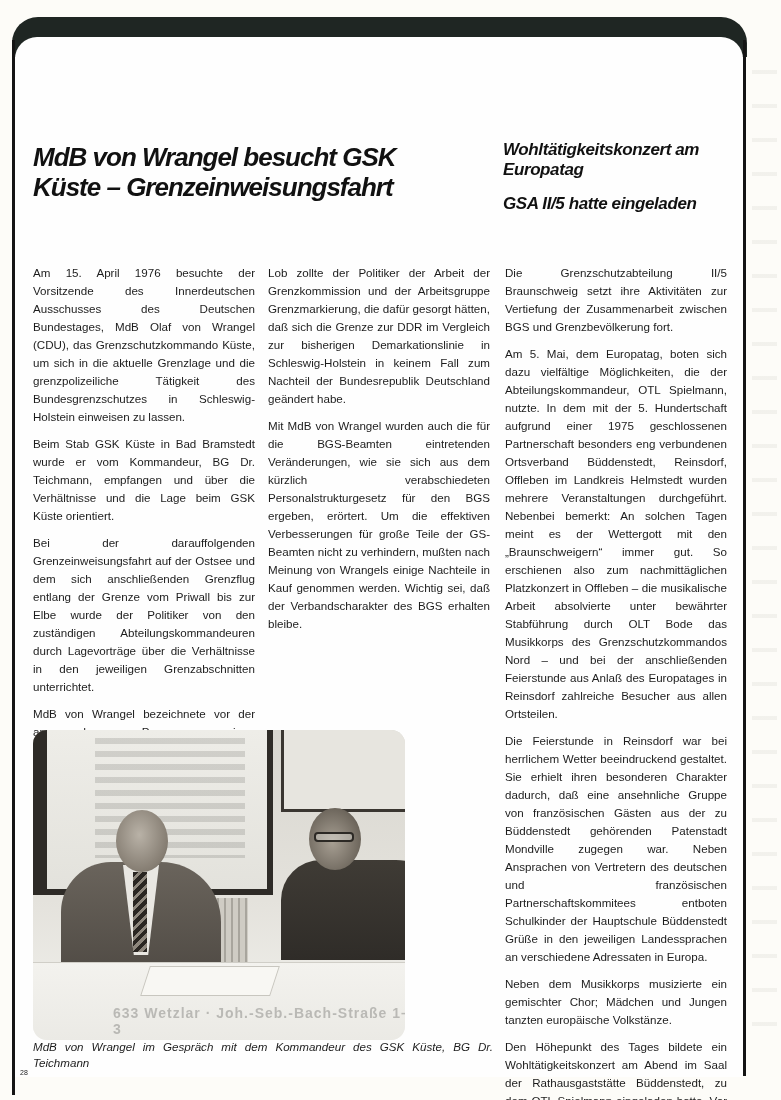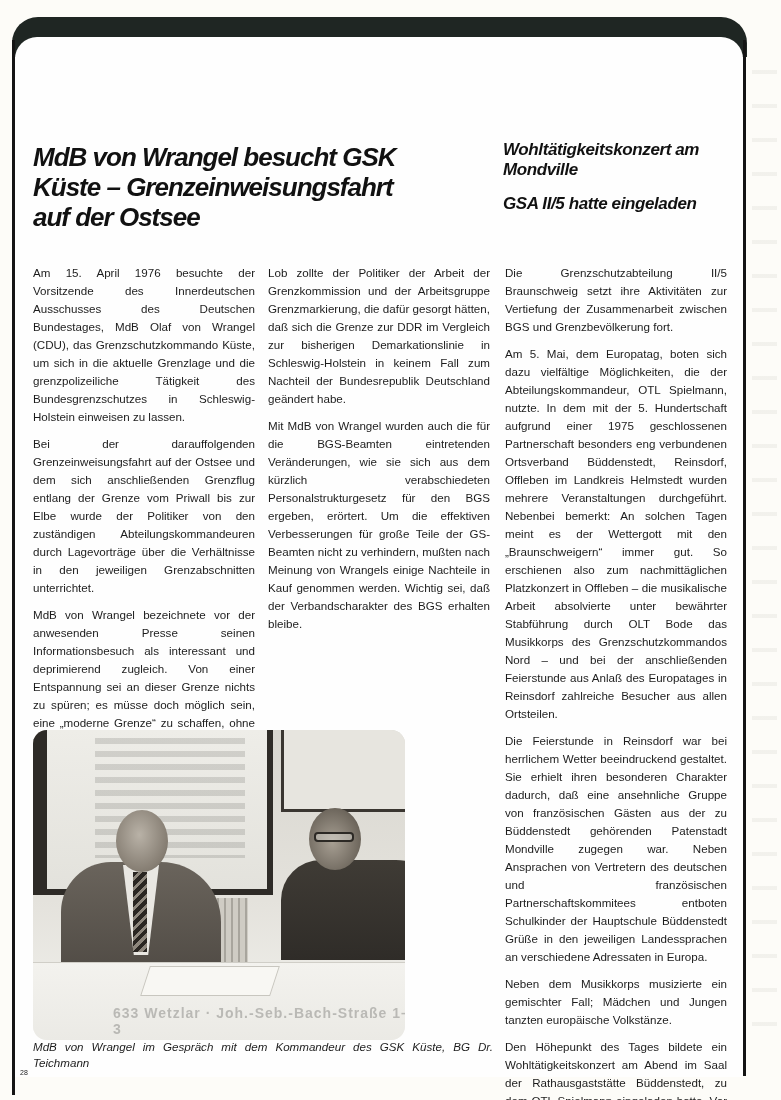--- a/index.html
+++ b/index.html
@@ -133,44 +133,44 @@
 
 <div class="frame-top"></div>
 <div class="frame-inner"></div>
 <div class="frame-left"></div>
 <div class="frame-right"></div>
 <div class="margin-speckle"></div>
 
 <h1 class="headline">
   <div>MdB von Wrangel besucht GSK</div>
   <div>Küste – Grenzeinweisungsfahrt</div>
-  <div>auf der Ostsee</div>
 </h1>
 
 <div class="side-title">
-  <div>Wohltätigkeitskonzert am Mondville</div>
+  <div>Wohltätigkeitskonzert am Europatag</div>
   <div class="sub">GSA II/5 hatte eingeladen</div>
 </div>
 
 <div class="col col-1">
   <p>Am 15. April 1976 besuchte der Vorsitzende des Innerdeutschen Ausschusses des Deutschen Bundestages, MdB Olaf von Wrangel (CDU), das Grenzschutzkommando Küste, um sich in die aktuelle Grenzlage und die grenzpolizeiliche Tätigkeit des Bundesgrenzschutzes in Schleswig-Holstein einweisen zu lassen.</p>
+  <p>Beim Stab GSK Küste in Bad Bramstedt wurde er vom Kommandeur, BG Dr. Teichmann, empfangen und über die Verhältnisse und die Lage beim GSK Küste orientiert.</p>
   <p>Bei der darauffolgenden Grenzeinweisungsfahrt auf der Ostsee und dem sich anschließenden Grenzflug entlang der Grenze vom Priwall bis zur Elbe wurde der Politiker von den zuständigen Abteilungskommandeuren durch Lagevorträge über die Verhältnisse in den jeweiligen Grenzabschnitten unterrichtet.</p>
   <p>MdB von Wrangel bezeichnete vor der anwesenden Presse seinen Informationsbesuch als interessant und deprimierend zugleich. Von einer Entspannung sei an dieser Grenze nichts zu spüren; es müsse doch möglich sein, eine „moderne Grenze“ zu schaffen, ohne zu morden. Darum sollten die Mordinstru-</p>
 </div>
 
 <div class="col col-2">
   <p>Lob zollte der Politiker der Arbeit der Grenzkommission und der Arbeitsgruppe Grenzmarkierung, die dafür gesorgt hätten, daß sich die Grenze zur DDR im Vergleich zur bisherigen Demarkationslinie in Schleswig-Holstein in keinem Fall zum Nachteil der Bundesrepublik Deutschland geändert habe.</p>
   <p>Mit MdB von Wrangel wurden auch die für die BGS-Beamten eintretenden Veränderungen, wie sie sich aus dem kürzlich verabschiedeten Personalstrukturgesetz für den BGS ergeben, erörtert. Um die effektiven Verbesserungen für große Teile der GS-Beamten nicht zu verhindern, mußten nach Meinung von Wrangels einige Nachteile in Kauf genommen werden. Wichtig sei, daß der Verbandscharakter des BGS erhalten bleibe.</p>
 </div>
 
 <div class="col col-3">
   <p>Die Grenzschutzabteilung II/5 Braunschweig setzt ihre Aktivitäten zur Vertiefung der Zusammenarbeit zwischen BGS und Grenzbevölkerung fort.</p>
   <p>Am 5. Mai, dem Europatag, boten sich dazu vielfältige Möglichkeiten, die der Abteilungskommandeur, OTL Spielmann, nutzte. In dem mit der 5. Hundertschaft aufgrund einer 1975 geschlossenen Partnerschaft besonders eng verbundenen Ortsverband Büddenstedt, Reinsdorf, Offleben im Landkreis Helmstedt wurden mehrere Veranstaltungen durchgeführt. Nebenbei bemerkt: An solchen Tagen meint es der Wettergott mit den „Braunschweigern“ immer gut. So erschienen also zum nachmittäglichen Platzkonzert in Offleben – die musikalische Arbeit absolvierte unter bewährter Stabführung durch OLT Bode das Musikkorps des Grenzschutzkommandos Nord – und bei der anschließenden Feierstunde aus Anlaß des Europatages in Reinsdorf zahlreiche Besucher aus allen Ortsteilen.</p>
   <p>Die Feierstunde in Reinsdorf war bei herrlichem Wetter beeindruckend gestaltet. Sie erhielt ihren besonderen Charakter dadurch, daß eine ansehnliche Gruppe von französischen Gästen aus der zu Büddenstedt gehörenden Patenstadt Mondville zugegen war. Neben Ansprachen von Vertretern des deutschen und französischen Partnerschaftskommitees entboten Schulkinder der Hauptschule Büddenstedt Grüße in den jeweiligen Landessprachen an verschiedene Adressaten in Europa.</p>
-  <p>Neben dem Musikkorps musizierte ein gemischter Fall; Mädchen und Jungen tanzten europäische Volkstänze.</p>
+  <p>Neben dem Musikkorps musizierte ein gemischter Chor; Mädchen und Jungen tanzten europäische Volkstänze.</p>
   <p>Den Höhepunkt des Tages bildete ein Wohltätigkeitskonzert am Abend im Saal der Rathausgaststätte Büddenstedt, zu dem OTL Spielmann eingeladen hatte. Vor zahlreichen Besuchern und Ehrengästen boten die Grenzschutzmusiker aus Hannover eine Fülle bekannter und beliebter Melodien. Es gab stürmischen Beifall. Der Erlös des Abends wurde dem Deutschen Roten Kreuz zur Verfügung gestellt. Eine in jeder Hinsicht gelungene Veranstaltung mit großer Resonanz.</p>
 
 </div>
 
 <div class="photo" title="Zwei Männer sitzen an einem Tisch im Gespräch: links ein Mann im Anzug mit gestreifter Krawatte, rechts ein uniformierter Offizier mit Brille">
   <div class="window-left"></div>
   <div class="poster-text"></div>
   <div class="window-right"></div>
   <div class="radiator"></div>
   <div class="man-left">

